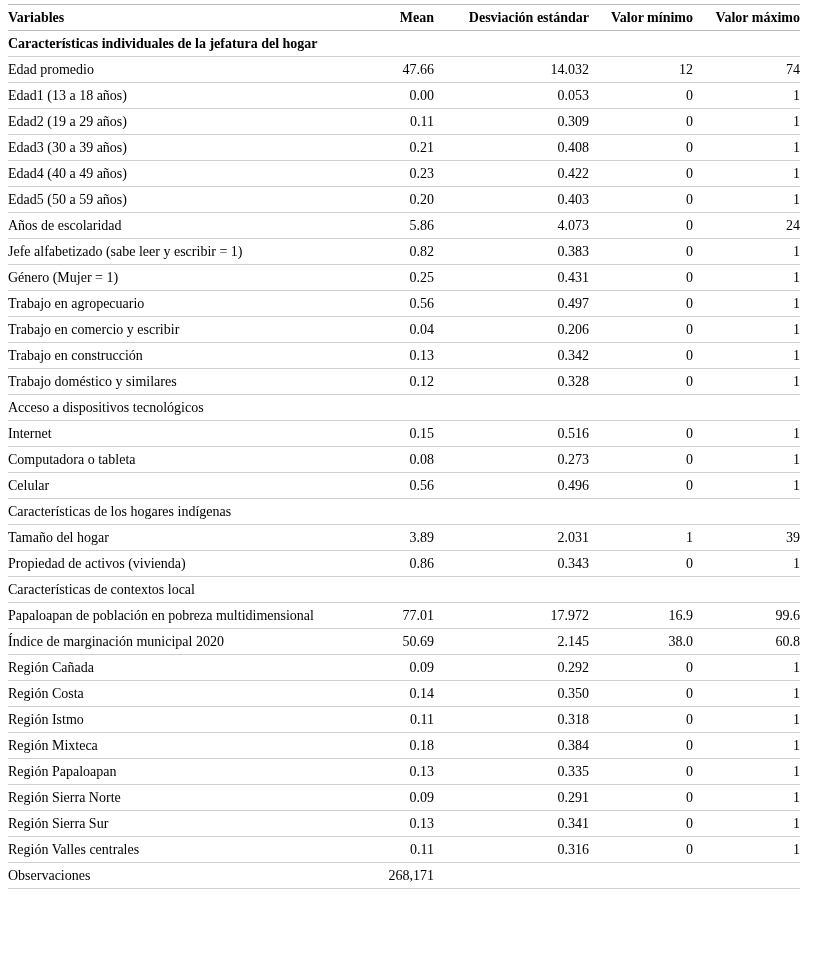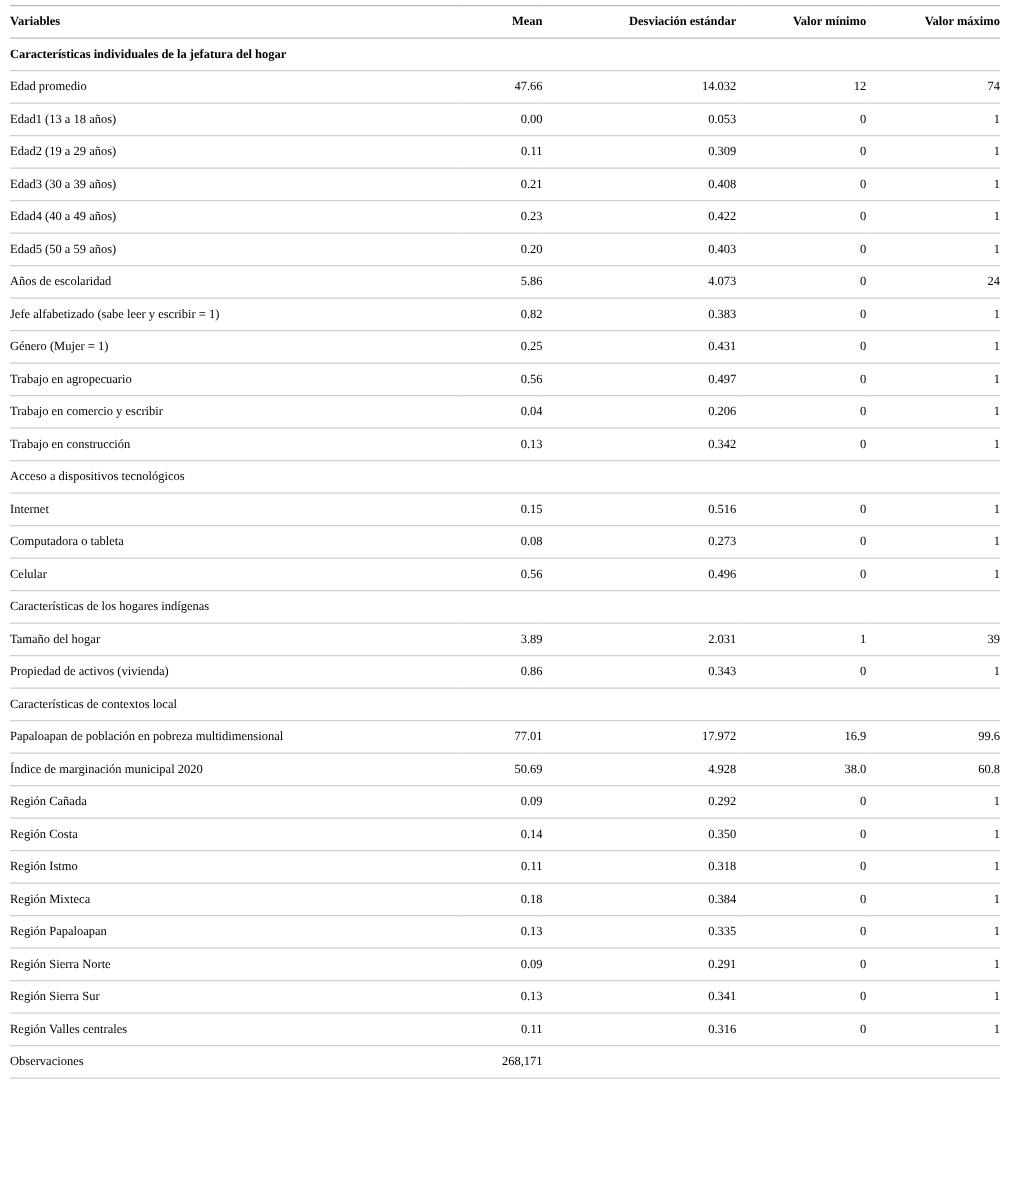--- a/index.html
+++ b/index.html
@@ -10,21 +10,21 @@
     padding: 4px 13px 0 8px;
     background: #ffffff;
     color: #000000;
     font-family: "Liberation Serif", "DejaVu Serif", serif;
     overflow: hidden;
   }
   table.stats {
     width: 100%;
     border-collapse: collapse;
     table-layout: fixed;
-    font-size: 10px;
+    font-size: 14px;
   }
   col.c-var  { width: 362px; }
   col.c-mean { width: 64px; }
   col.c-sd   { width: 155px; }
   col.c-min  { width: 104px; }
   col.c-max  { width: 107px; }
   th, td {
     height: 25px;
     padding: 0;
     vertical-align: middle;
@@ -150,20 +150,27 @@
     <td class="cell-num">1</td>
   </tr>
         <tr>
     <td class="cell-var">Trabajo en construcción</td>
     <td class="cell-num">0.13</td>
     <td class="cell-num">0.342</td>
     <td class="cell-num">0</td>
     <td class="cell-num">1</td>
   </tr>
         <tr>
+    <td class="cell-var">Trabajo doméstico y similares</td>
+    <td class="cell-num">0.12</td>
+    <td class="cell-num">0.328</td>
+    <td class="cell-num">0</td>
+    <td class="cell-num">1</td>
+  </tr>
+        <tr>
     <td class="cell-var">Acceso a dispositivos tecnológicos</td>
     <td class="cell-num"></td>
     <td class="cell-num"></td>
     <td class="cell-num"></td>
     <td class="cell-num"></td>
   </tr>
         <tr>
     <td class="cell-var">Internet</td>
     <td class="cell-num">0.15</td>
     <td class="cell-num">0.516</td>
@@ -215,21 +222,21 @@
         <tr>
     <td class="cell-var">Papaloapan de población en pobreza multidimensional</td>
     <td class="cell-num">77.01</td>
     <td class="cell-num">17.972</td>
     <td class="cell-num">16.9</td>
     <td class="cell-num">99.6</td>
   </tr>
         <tr>
     <td class="cell-var">Índice de marginación municipal 2020</td>
     <td class="cell-num">50.69</td>
-    <td class="cell-num">4.928</td>
+    <td class="cell-num">2.145</td>
     <td class="cell-num">38.0</td>
     <td class="cell-num">60.8</td>
   </tr>
         <tr>
     <td class="cell-var">Región Cañada</td>
     <td class="cell-num">0.09</td>
     <td class="cell-num">0.292</td>
     <td class="cell-num">0</td>
     <td class="cell-num">1</td>
   </tr>

